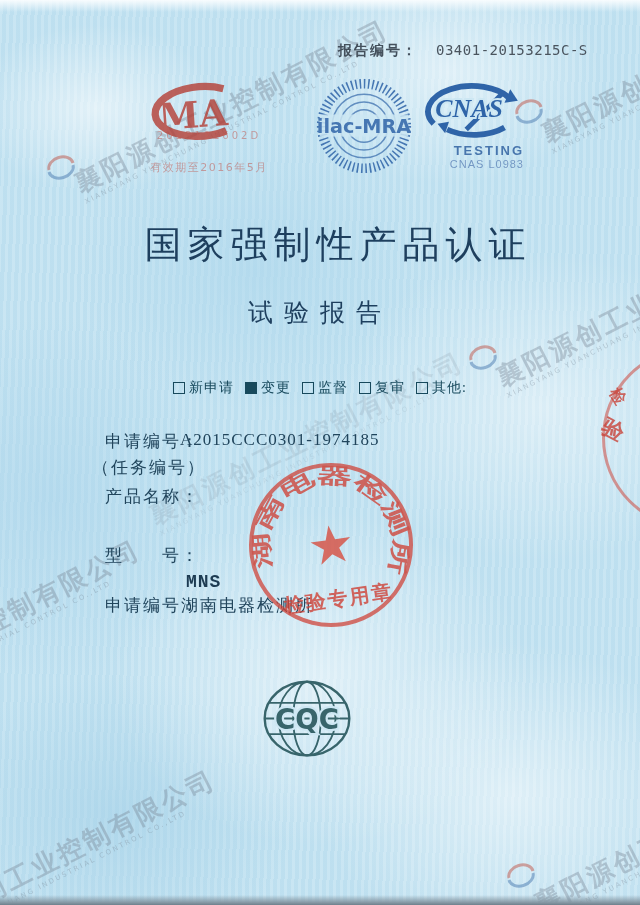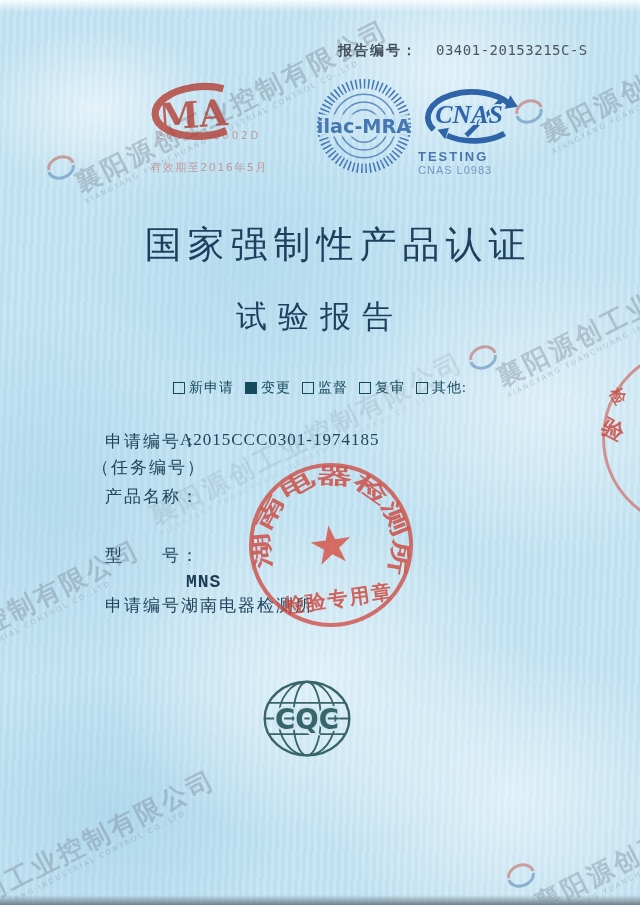--- a/index.html
+++ b/index.html
@@ -27,27 +27,27 @@
 
   
   .cma{left:136px;top:80px;width:110px;transform:rotate(-4deg);color:#b43a30;opacity:.78;}
   .cma-lines{left:124px;top:130px;width:170px;color:rgba(193,95,88,.55);font-family:"DejaVu Sans",sans-serif;text-align:center;}
   .cma-l1{font-size:10px;letter-spacing:3px;}
   .cma-l2{font-size:11px;letter-spacing:1.5px;margin-top:19px;}
 
   
   .ilac{left:314px;top:76px;width:100px;height:100px;color:#2f64a8;opacity:.85;}
   
-  .cnas{left:418px;top:80px;width:106px;text-align:left;color:#2f64a8;}
+  .cnas{left:418px;top:74px;width:106px;text-align:right;color:#2f64a8;}
   .cnas-l1{font-size:13px;font-weight:bold;letter-spacing:2px;color:#3a6aa6;opacity:.9;font-family:"Liberation Sans",sans-serif;margin-top:-2px;}
   .cnas-l2{font-size:11px;letter-spacing:1px;color:rgba(70,110,170,.65);font-family:"Liberation Sans",sans-serif;}
 
   
   .title-main{left:0;top:220px;width:100%;text-align:center;font-size:37px;color:#1e3f5e;letter-spacing:6px;margin-left:18px;}
-  .title-sub{left:0;top:296px;width:100%;text-align:center;font-size:31px;color:#1e3f5e;letter-spacing:11px;}
+  .title-sub{left:0;top:296px;width:100%;text-align:center;font-size:25px;color:#1e3f5e;letter-spacing:11px;}
 
   
   .opts{left:0;top:379px;width:100%;display:flex;justify-content:center;gap:11px;font-size:14px;color:#17495c;}
   .opt{display:flex;align-items:center;gap:4px;letter-spacing:1px;}
   .box{width:12px;height:12px;border:1.5px solid #17495c;display:inline-block;box-sizing:border-box;}
   .box.filled{background:#17495c;}
 
   
   .frow{color:#21455c;font-size:17px;font-family:Liberation Mono, monospace;}
   .flabel{letter-spacing:2px;}

